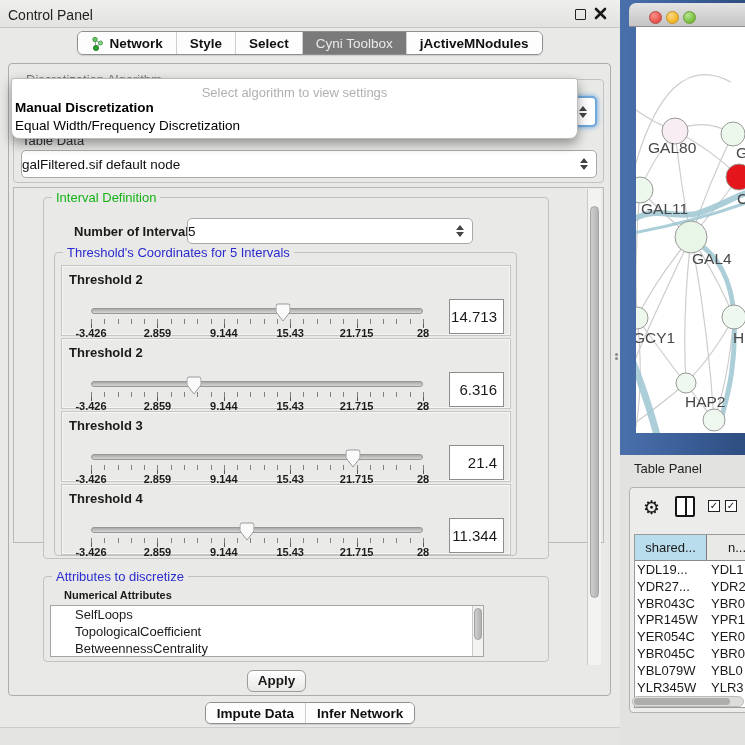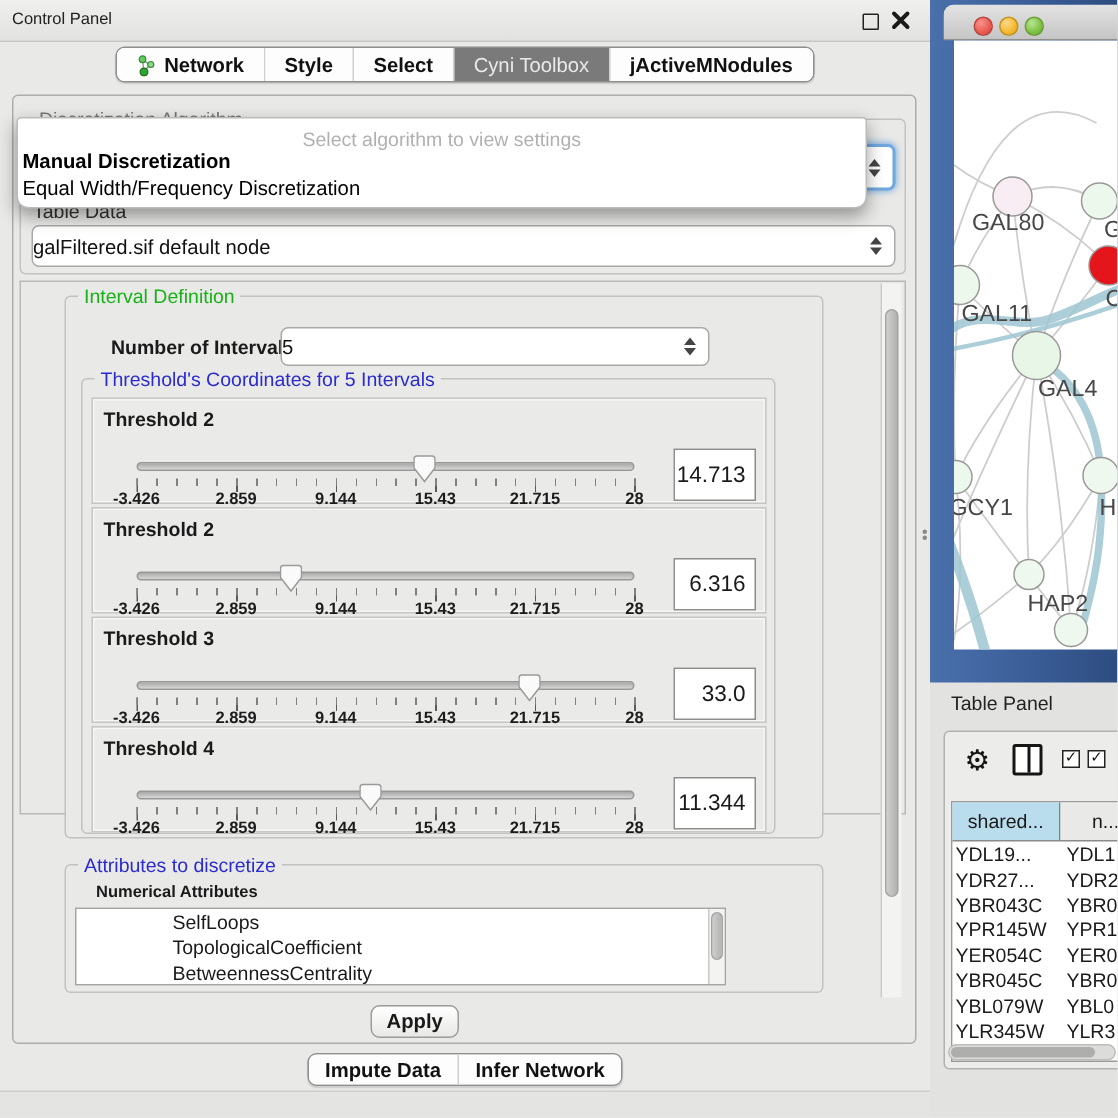--- a/index.html
+++ b/index.html
@@ -5,21 +5,21 @@
   * { margin:0; padding:0; box-sizing:border-box; }
   html,body { width:745px; height:745px; }
   body { font-family:"Liberation Sans", sans-serif; background:#e9e9e7; position:relative;
          width:745px; height:745px; overflow:hidden; color:#1a1a1a; }
   .abs { position:absolute; }
 
   
   #left { left:0; top:0; width:620px; height:745px; background:#e9e9e7; }
   #titlebar { left:0; top:0; width:620px; height:28px; background:linear-gradient(#efefed,#e2e2e0);
               border-bottom:1px solid #c6c6c4; }
-  #titlebar .title { position:absolute; left:8px; top:7px; font-size:11px; color:#222; }
+  #titlebar .title { position:absolute; left:8px; top:7px; font-size:14px; color:#222; }
   #float-btn { position:absolute; left:575px; top:9px; width:11px; height:11px;
                border:1.6px solid #222; border-radius:1px; background:transparent; }
   #close-btn { position:absolute; left:593px; top:6px; width:15px; height:15px; }
 
   
   .segstrip { display:flex; border:1px solid #8f8f8f; border-radius:6px; overflow:hidden;
               background:#fdfdfd; height:24px; box-shadow:0 1px 1px rgba(0,0,0,.12); }
   .seg { display:flex; align-items:center; gap:5px; padding:0 13px; font-size:13.5px;
          font-weight:bold; color:#111; background:#fdfdfd; border-right:1px solid #cfcfcf;
          white-space:nowrap; }
@@ -75,21 +75,21 @@
   .ticks-major { position:absolute; left:29px; top:53px; width:334px; height:9px;
           background:repeating-linear-gradient(to right,#5a5a5a 0,#5a5a5a 1px,transparent 1px,transparent 66.4px); }
   .scale { position:absolute; left:29px; top:61px; width:332px; height:11px; }
   .scale span { position:absolute; transform:translateX(-50%); font-size:11px; font-weight:bold; color:#1c1c1c; }
   .valbox { position:absolute; left:387px; top:33px; width:55px; height:35px; background:#fff;
             border:1px solid #8d8d8b; font-size:15px; text-align:right; line-height:33px; padding-right:6px; }
 
   
   #attr-list { position:absolute; left:6px; top:28px; width:434px; height:52px; background:#fff;
                border:1px solid #a5a5a3; overflow:hidden; }
-  #attr-list .li { font-size:13px; padding-left:24px; line-height:17px; white-space:nowrap;margin-left:40px; }
+  #attr-list .li { font-size:13px; padding-left:24px; line-height:17px; white-space:nowrap; }
 
   #apply-btn { position:absolute; left:247px; top:670px; width:59px; height:22px;
                background:linear-gradient(#ffffff,#e8e8e6); border:1px solid #9c9c9a; border-radius:6px;
                font-size:13.5px; font-weight:bold; text-align:center; line-height:20px; }
 
   
   #right { left:620px; top:0; width:125px; height:745px; background:#e2e2e0; overflow:hidden; }
   #netwin { position:absolute; left:0; top:0; width:125px; height:455px;
             background:linear-gradient(90deg,#4a70ab 0%,#3a5d97 55%,#2e4d80 100%); }
   #net-titlebar { position:absolute; left:9px; top:3px; width:116px; height:24px;
@@ -271,21 +271,21 @@
           <div class="ticks-major"></div>
           <div class="ticks-minor"></div>
           <div class="scale">
             <span style="left:0%">-3.426</span>
             <span style="left:20%">2.859</span>
             <span style="left:40%">9.144</span>
             <span style="left:60%">15.43</span>
             <span style="left:80%">21.715</span>
             <span style="left:100%">28</span>
           </div>
-          <div class="valbox">33.0</div>
+          <div class="valbox">21.4</div>
         </div>
 
         <div class="tpanel" style="top:231px;">
           <span class="tlabel">Threshold 4</span>
           <div class="track"></div>
           <div class="thumb" style="left: calc(185.038px);">
             <svg width="15" height="19" viewBox="0 0 15 19">
                 <path d="M2.5,1 h10 q2,0 2,2 v6 l-7,9 l-7,-9 v-6 q0,-2 2,-2 z" fill="#fafafa" stroke="#9a9a98"></path>
               </svg>
           </div>

